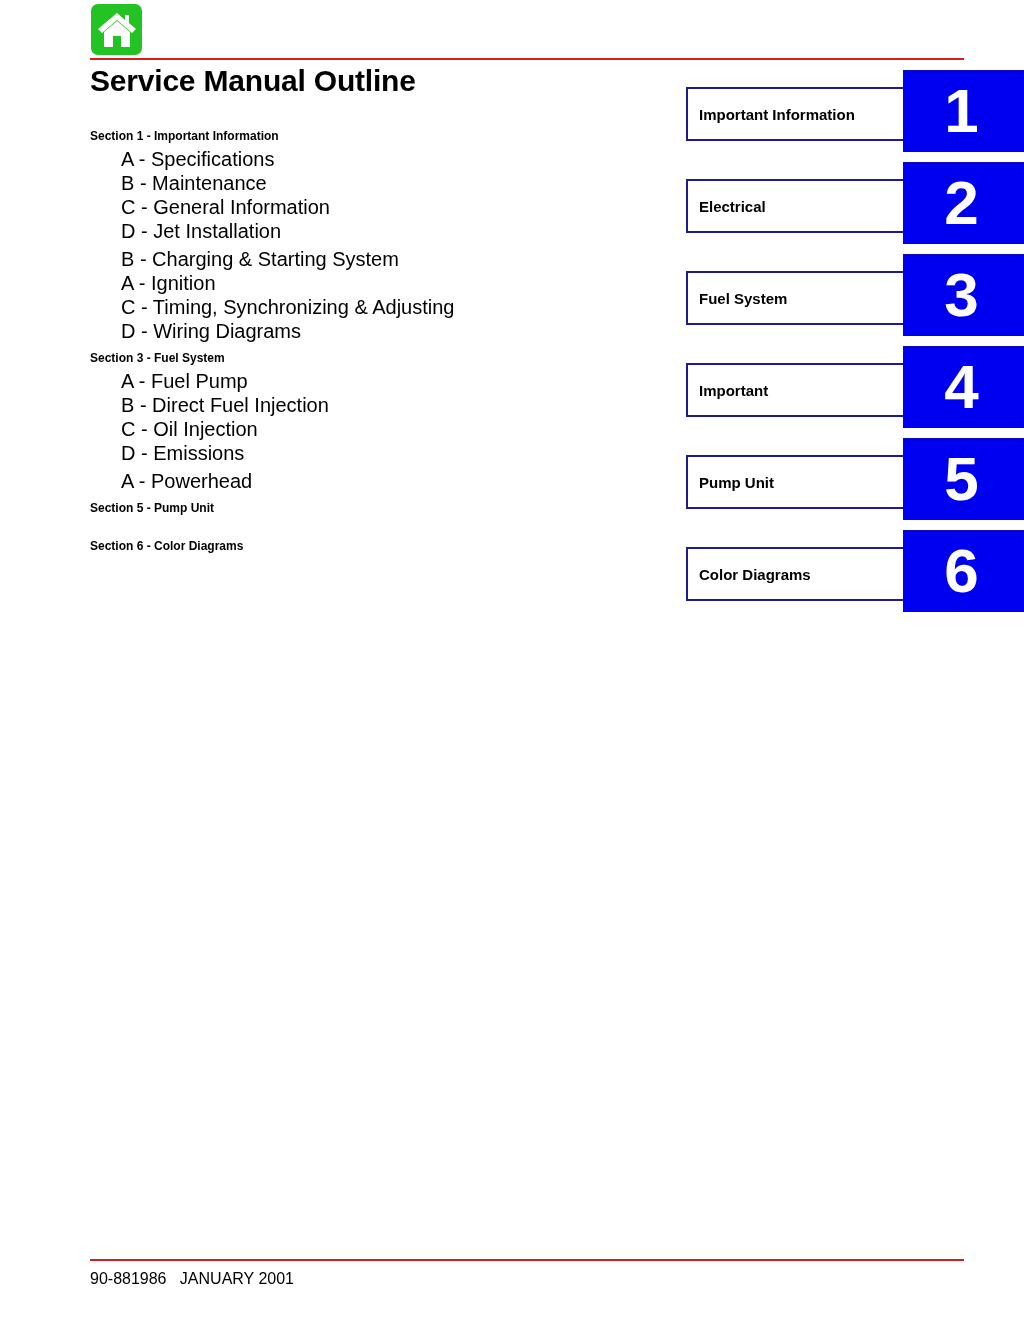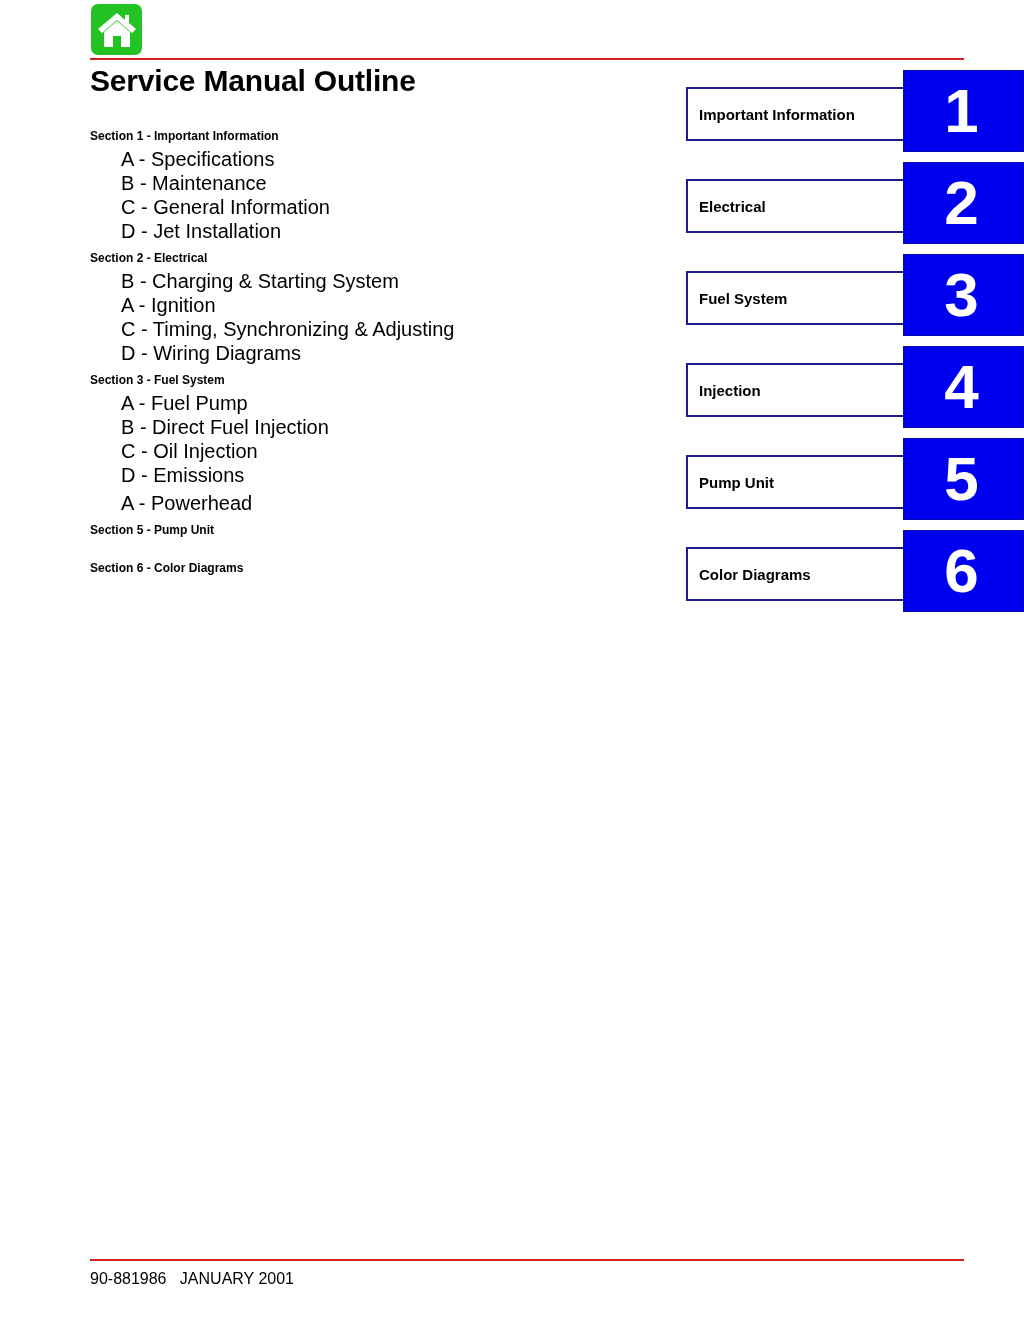--- a/index.html
+++ b/index.html
@@ -156,21 +156,20 @@
   <div class="section">
     <span class="section-title">Section 1 - Important Information</span>
     <ul class="sub-list">
       <li class="sub-item">A - Specifications</li>
       <li class="sub-item">B - Maintenance</li>
       <li class="sub-item">C - General Information</li>
       <li class="sub-item">D - Jet Installation</li>
     </ul>
   </div>
   <div class="section">
-    <span class="section-title">Section 2 - Electrical</span>
     <ul class="sub-list">
       <li class="sub-item">B - Charging &amp; Starting System</li>
       <li class="sub-item">A - Ignition</li>
       <li class="sub-item">C - Timing, Synchronizing &amp; Adjusting</li>
       <li class="sub-item">D - Wiring Diagrams</li>
     </ul>
   </div>
   <div class="section">
     <span class="section-title">Section 3 - Fuel System</span>
     <ul class="sub-list">
@@ -213,21 +212,21 @@
   <div class="tab" style="top:254px;">
     <div class="tab-label-box">
       <span class="tab-label">Fuel System</span>
     </div>
     <div class="tab-number-box">
       <span class="tab-number">3</span>
     </div>
   </div>
   <div class="tab" style="top:346px;">
     <div class="tab-label-box">
-      <span class="tab-label">Injection</span>
+      <span class="tab-label">Important</span>
     </div>
     <div class="tab-number-box">
       <span class="tab-number">4</span>
     </div>
   </div>
   <div class="tab" style="top:438px;padding-left:39px;">
     <div class="tab-label-box">
       <span class="tab-label">Pump Unit</span>
     </div>
     <div class="tab-number-box">

